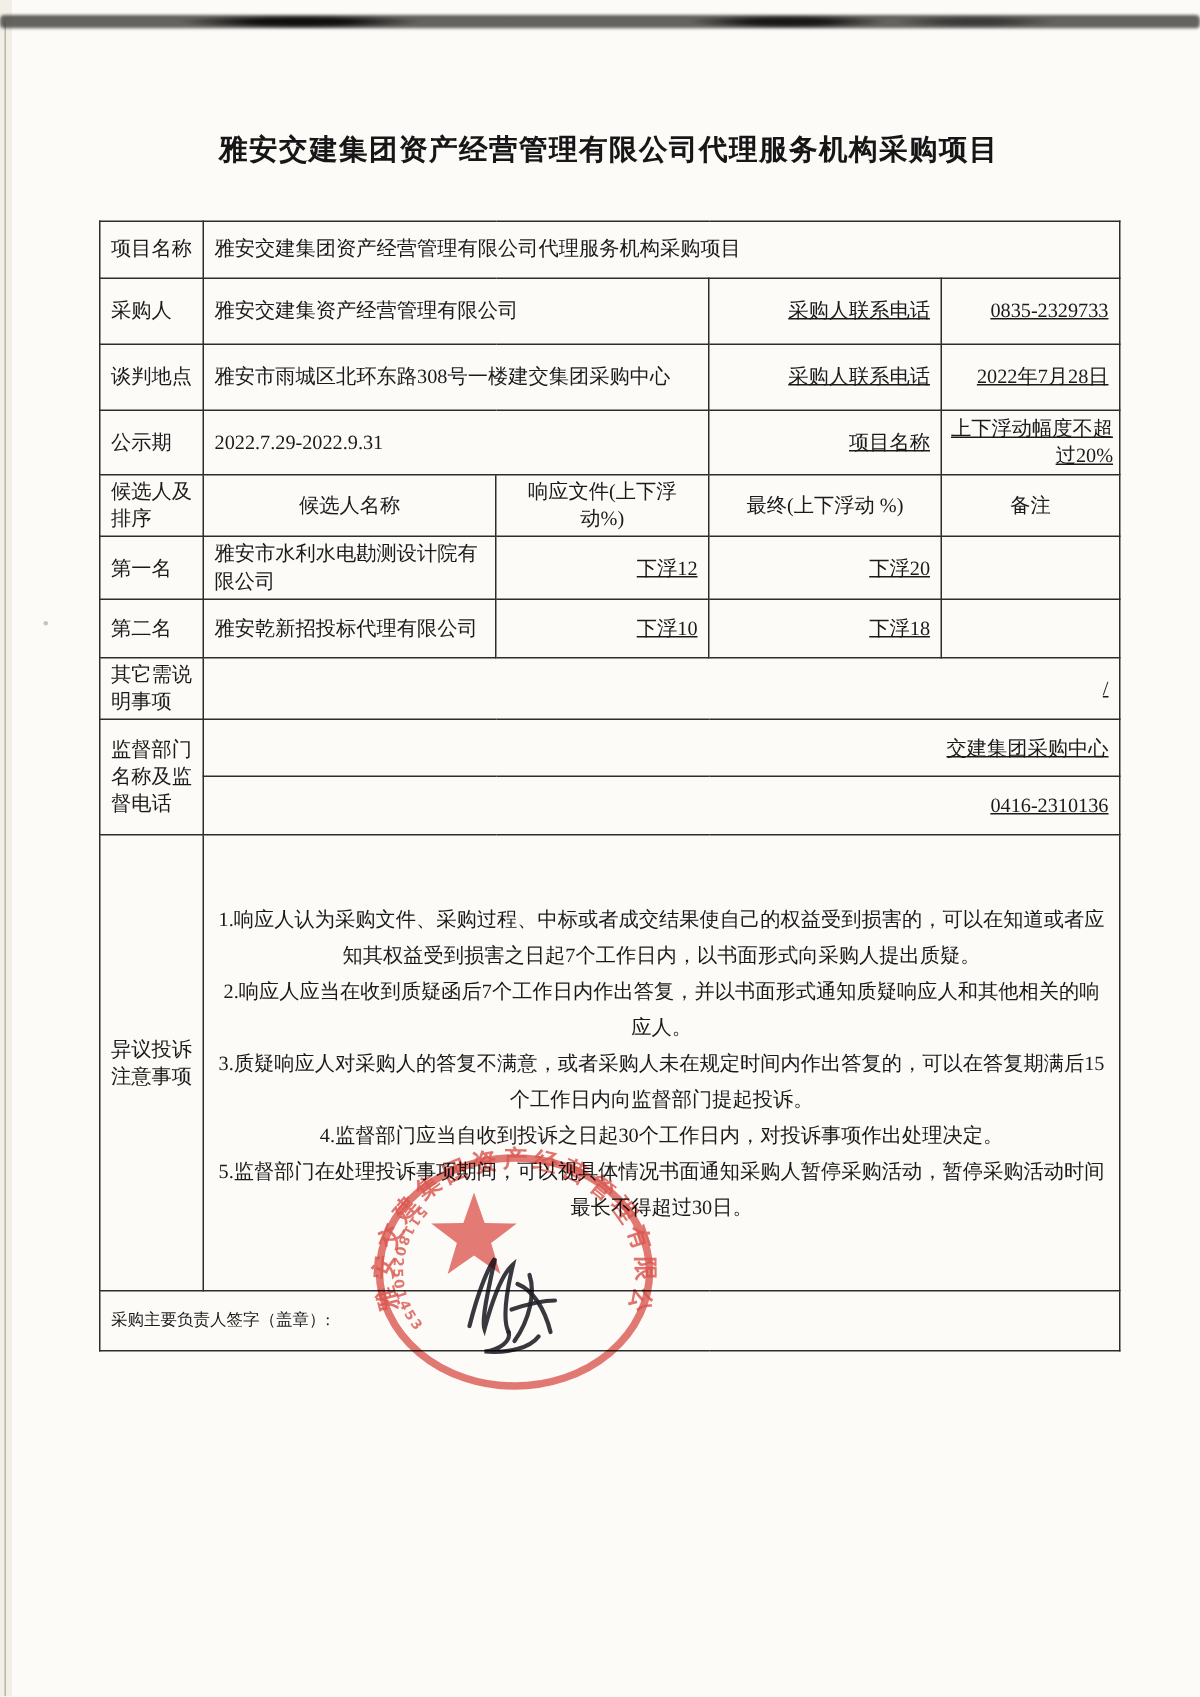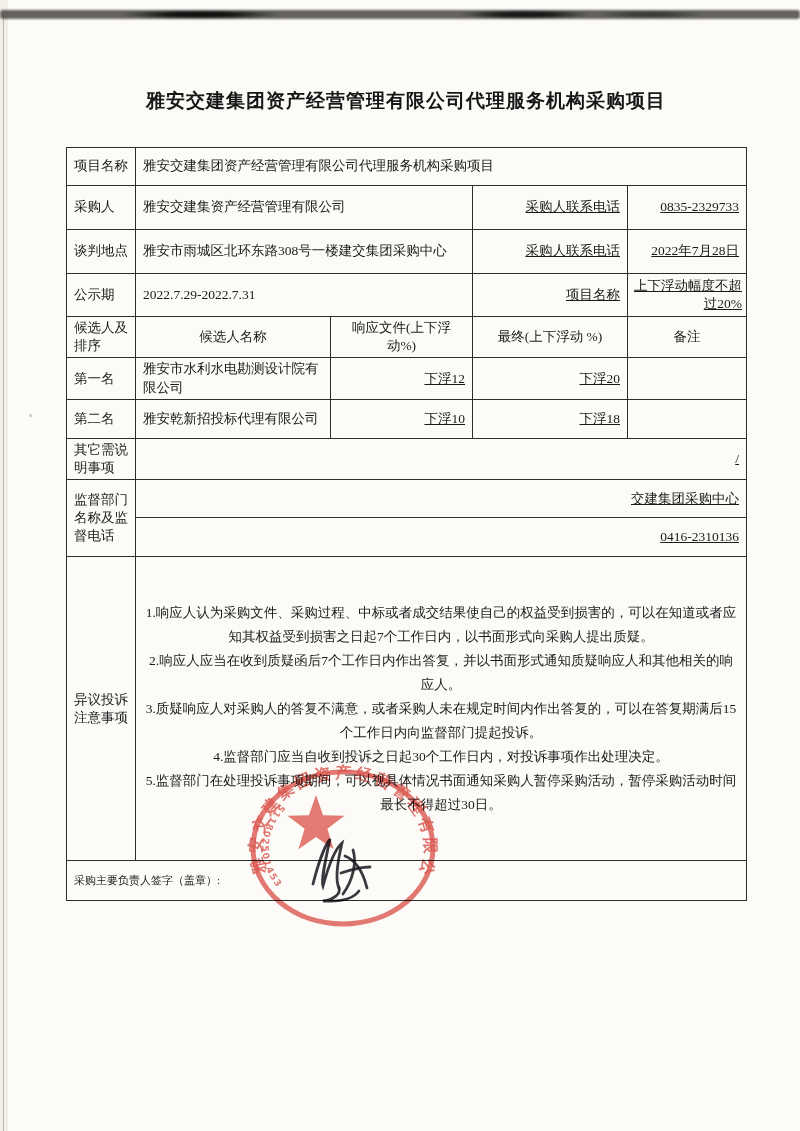--- a/index.html
+++ b/index.html
@@ -97,21 +97,21 @@
     <td class="center">0835-2329733</td>
   </tr>
   <tr style="height:44px">
     <td class="lab">谈判地点</td>
     <td colspan="2">雅安市雨城区北环东路308号一楼建交集团采购中心</td>
     <td class="center">采购人联系电话</td>
     <td class="center">2022年7月28日</td>
   </tr>
   <tr style="height:43px">
     <td class="lab">公示期</td>
-    <td colspan="2">2022.7.29-2022.7.31</td>
+    <td colspan="2">2022.7.29-2022.9.31</td>
     <td class="center">项目名称</td>
     <td class="center" style="padding:2px 4px">上下浮动幅度不超过20%</td>
   </tr>
   <tr style="height:36px">
     <td class="lab">候选人及排序</td>
     <td class="hdr">候选人名称</td>
     <td class="hdr">响应文件(上下浮动%)</td>
     <td class="hdr">最终(上下浮动 %)</td>
     <td class="hdr">备注</td>
   </tr>

